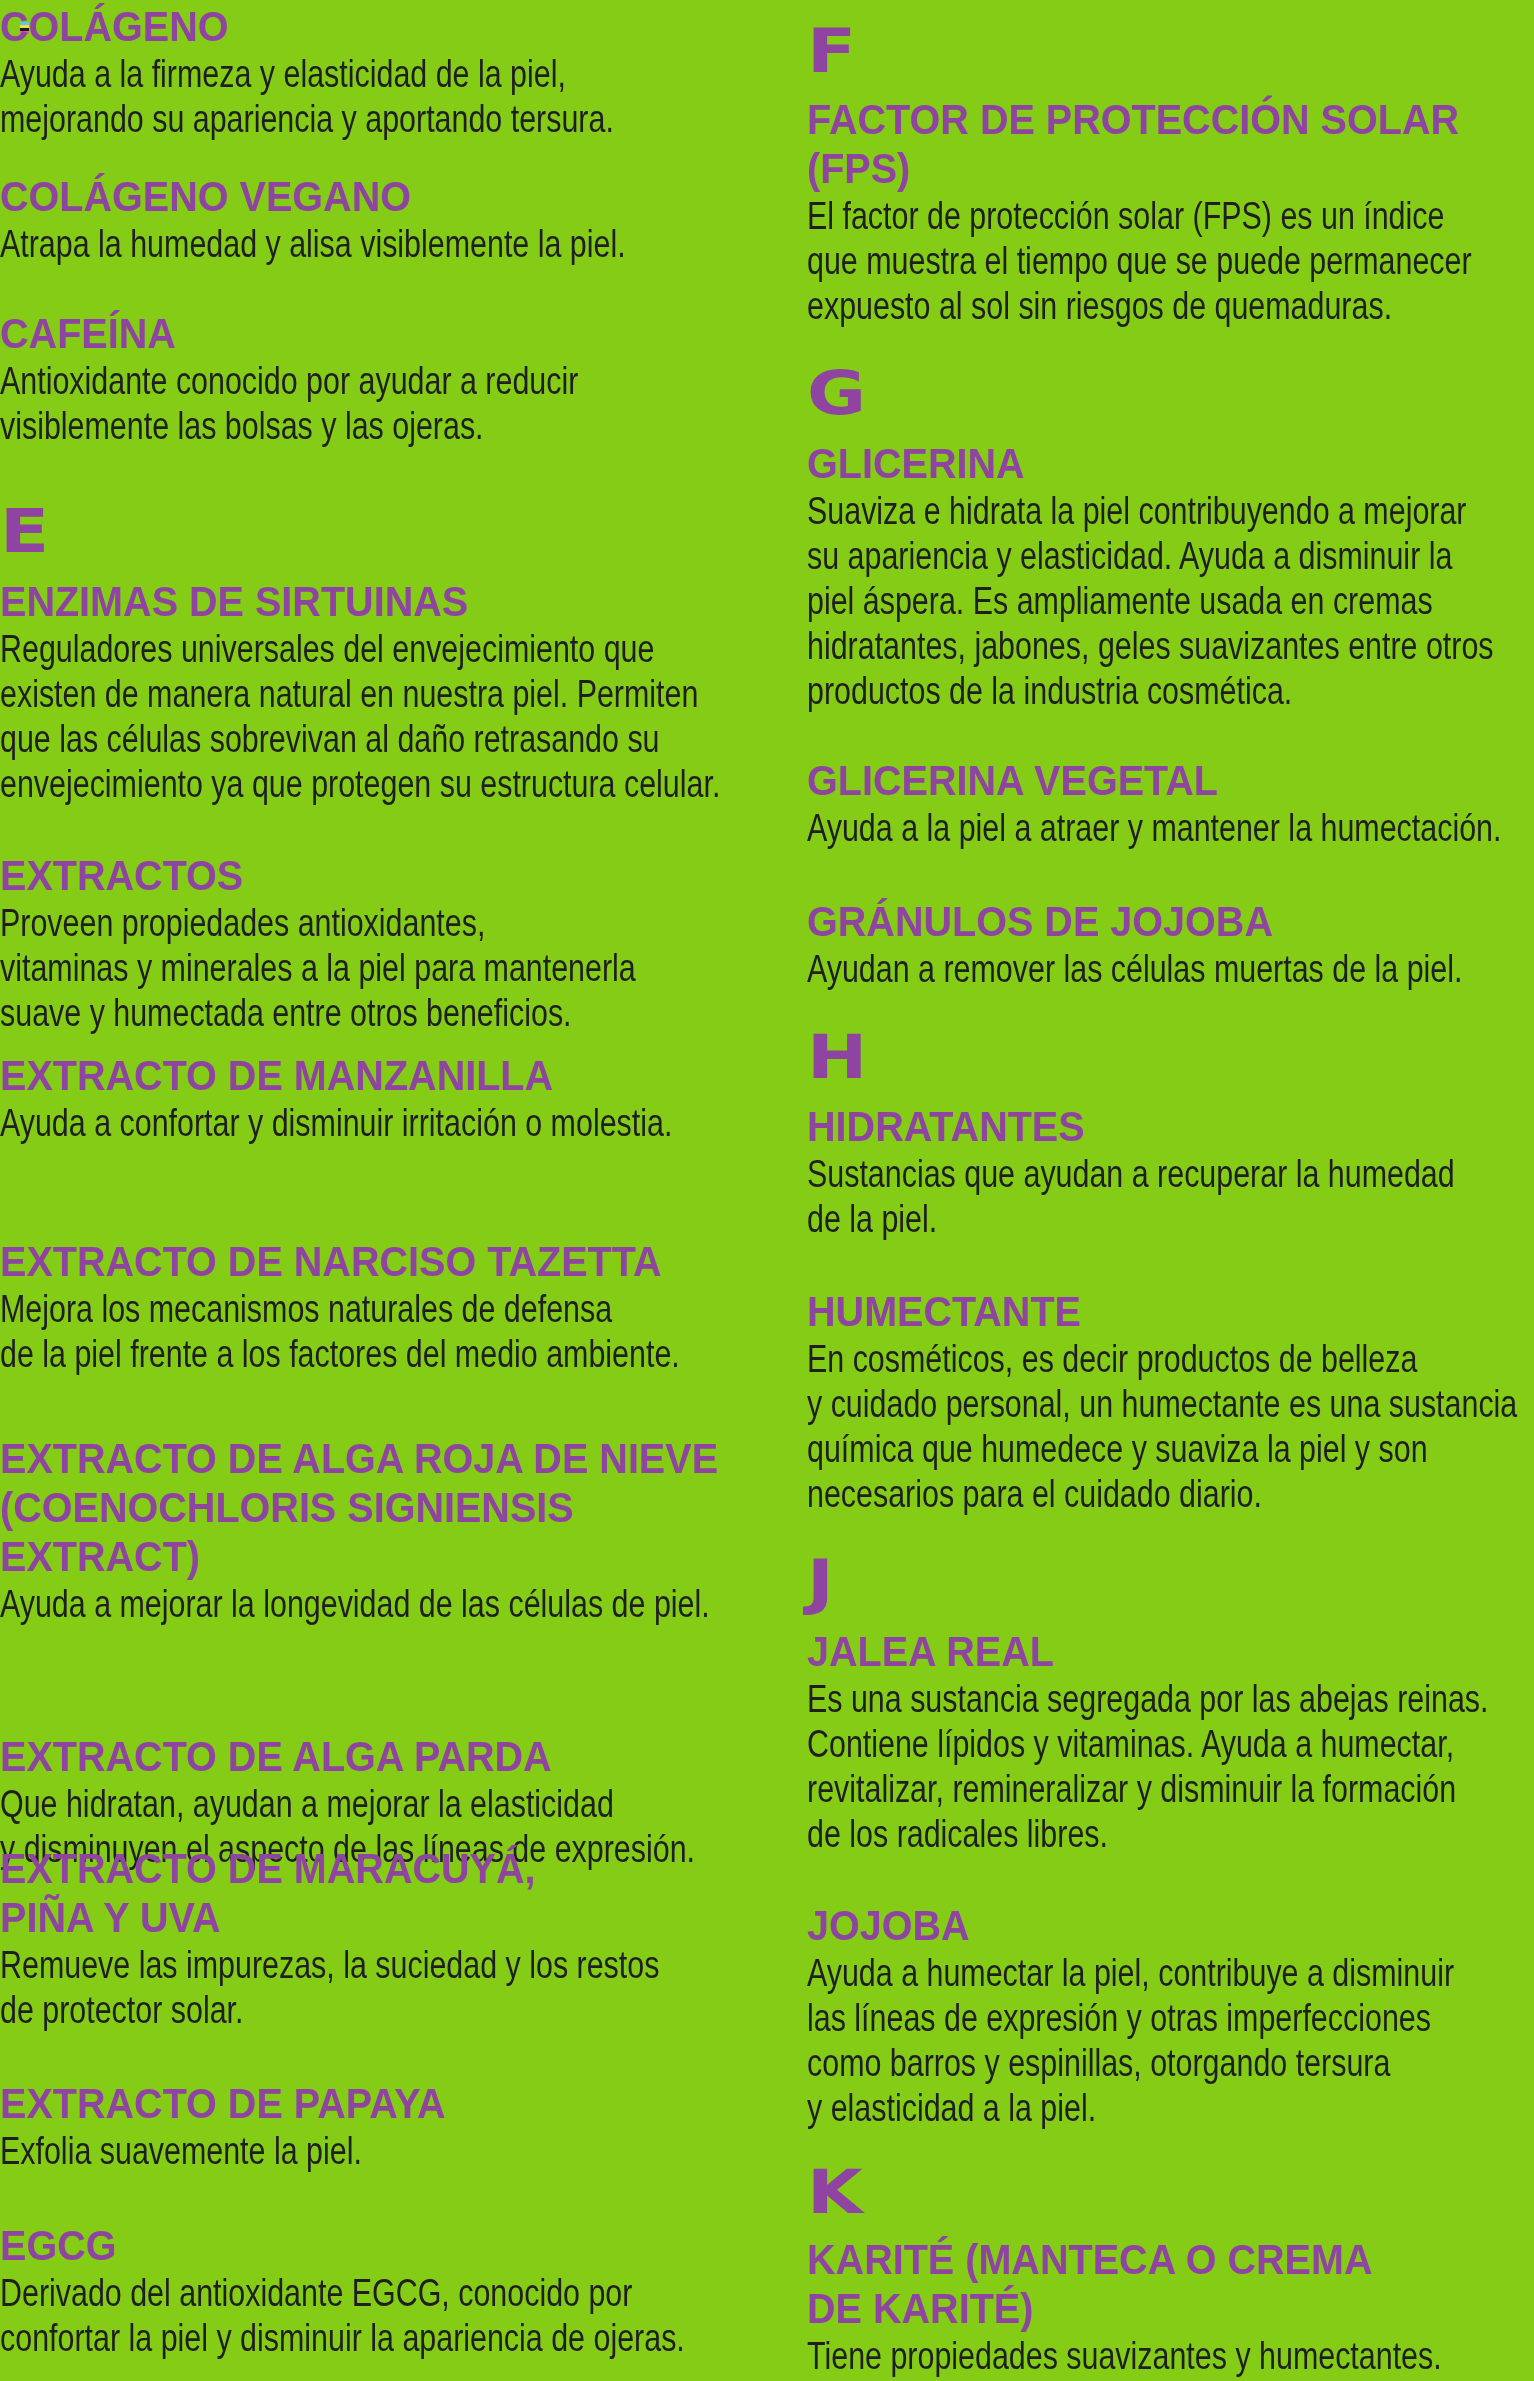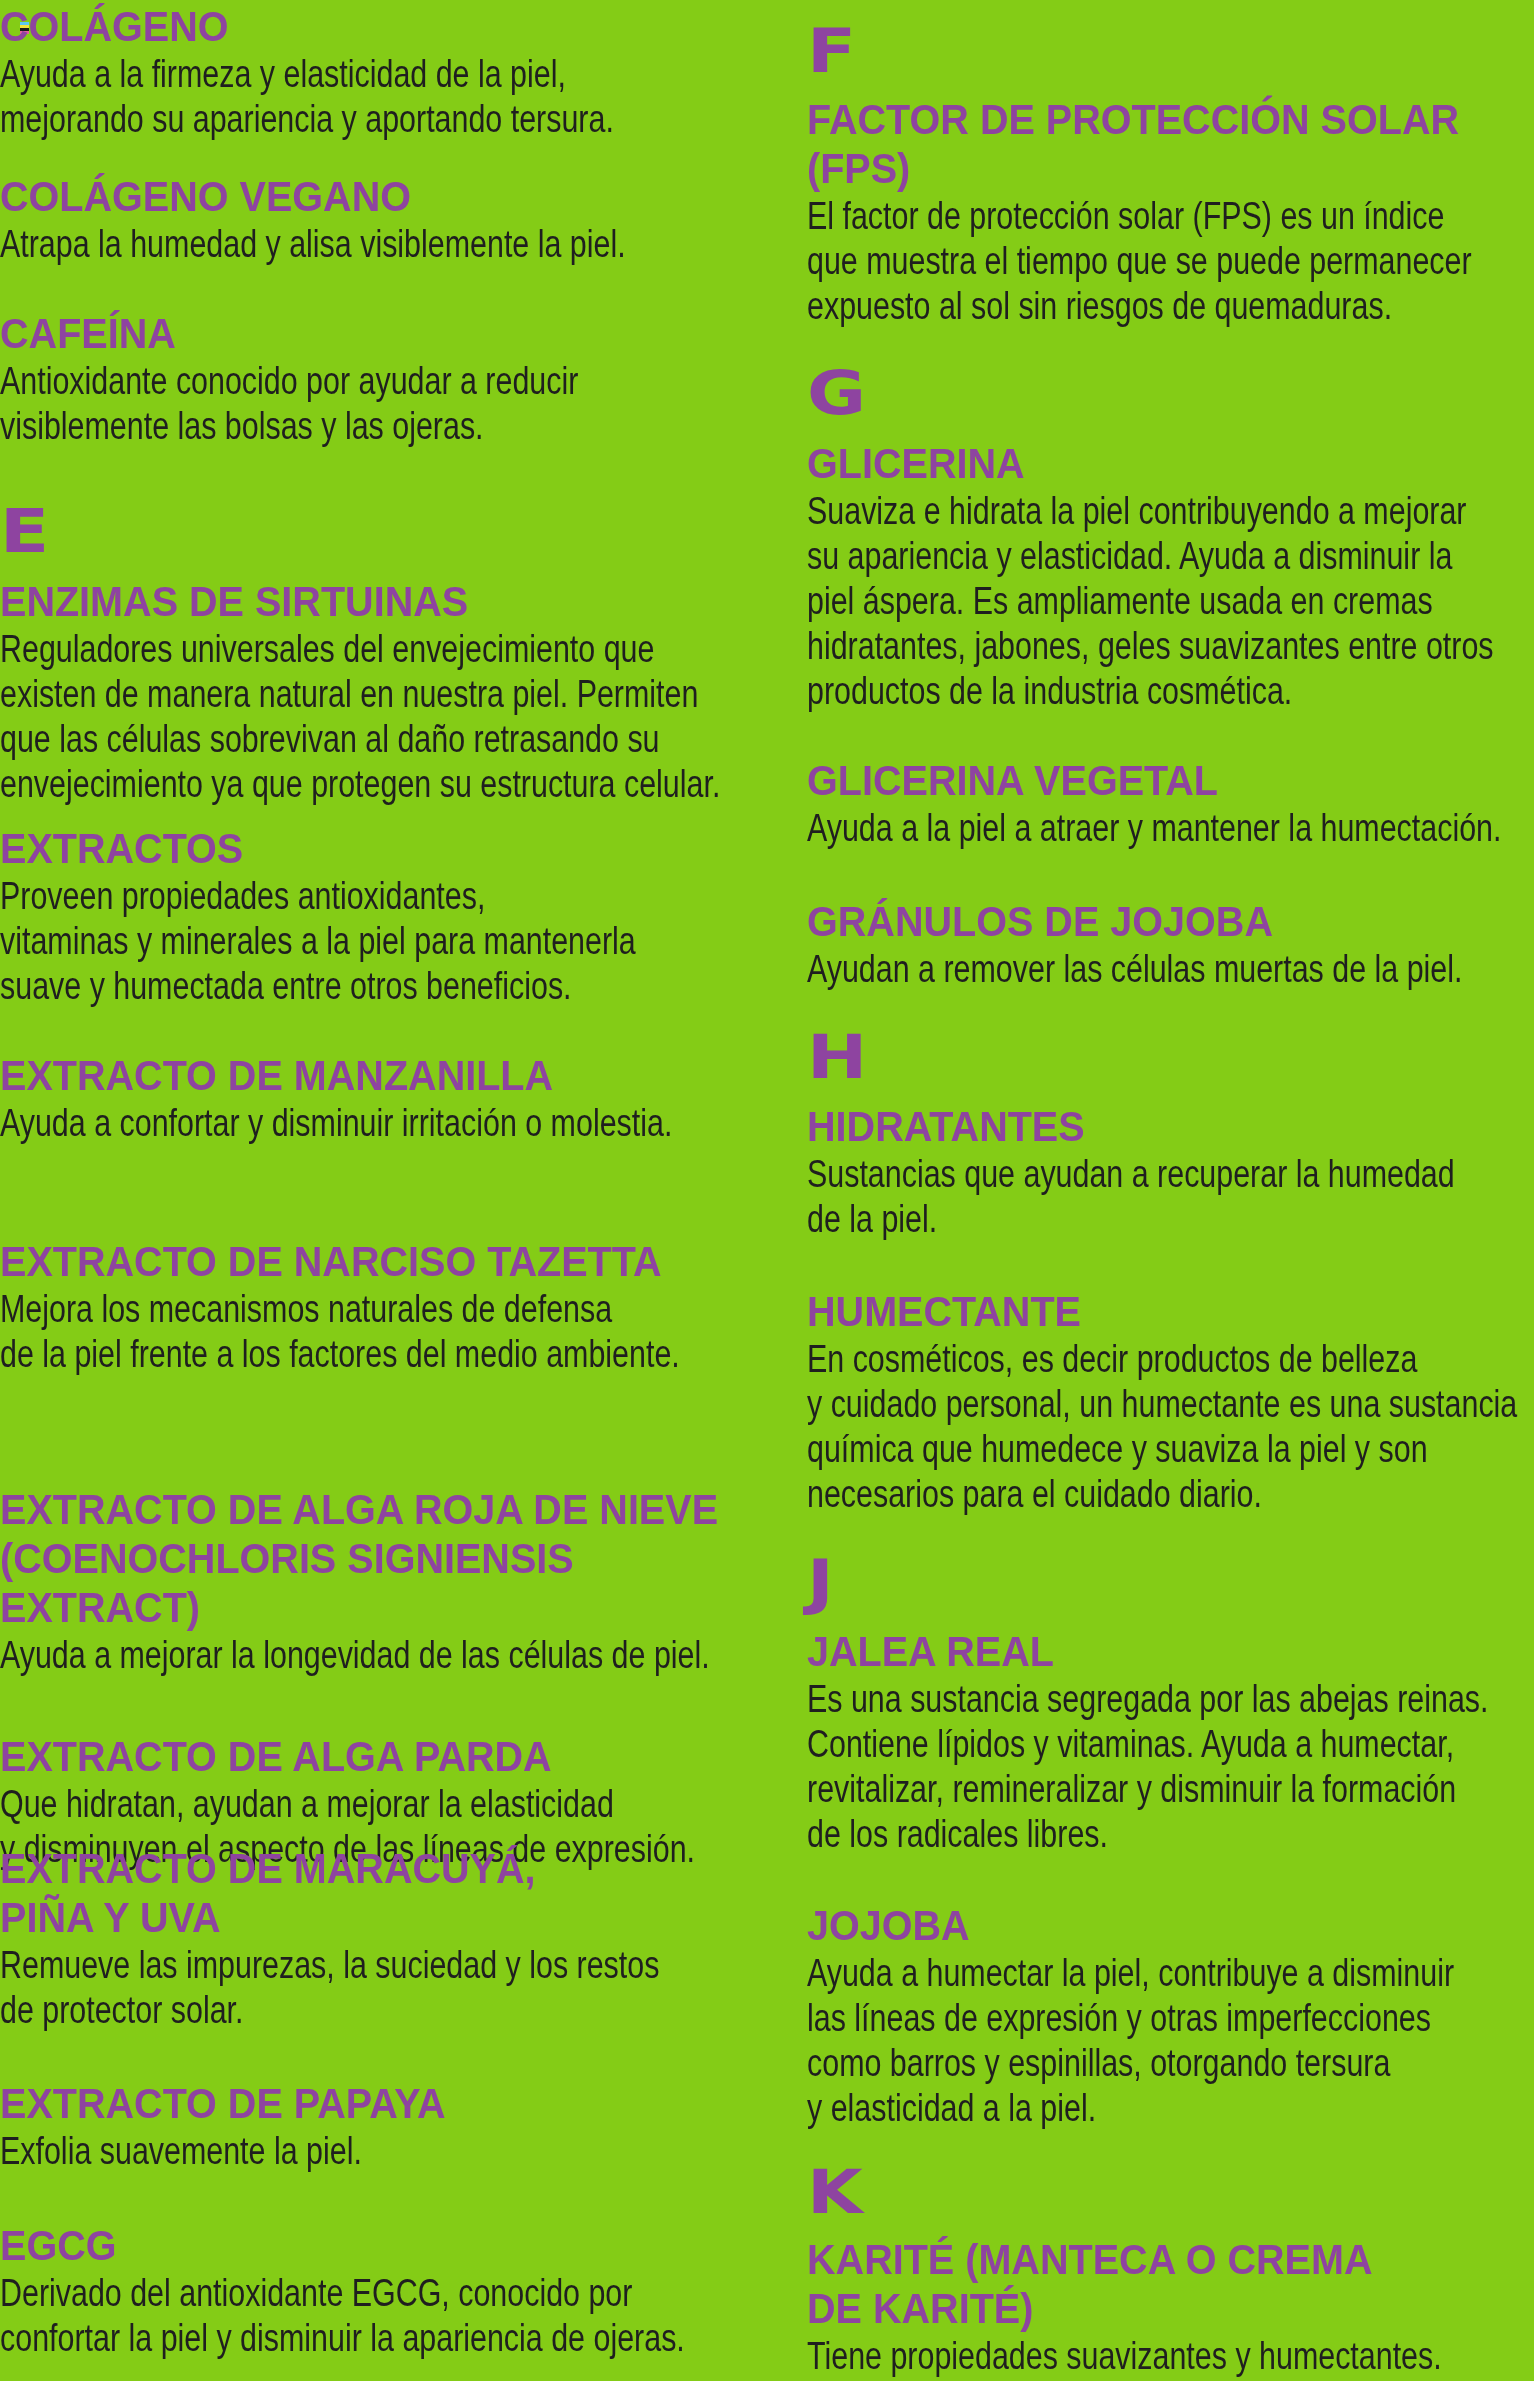--- a/index.html
+++ b/index.html
@@ -66,39 +66,39 @@
     <div class="letter" style="top:500px">E</div>
 
     <div class="block" style="top:577px">
       <h3 class="term">ENZIMAS DE SIRTUINAS</h3>
       <p class="desc">Reguladores universales del envejecimiento que
 existen de manera natural en nuestra piel. Permiten
 que las células sobrevivan al daño retrasando su
 envejecimiento ya que protegen su estructura celular.</p>
     </div>
 
-    <div class="block" style="top:824px">
+    <div class="block" style="top:851px">
       <h3 class="term">EXTRACTOS</h3>
       <p class="desc">Proveen propiedades antioxidantes,
 vitaminas y minerales a la piel para mantenerla
 suave y humectada entre otros beneficios.</p>
     </div>
 
     <div class="block" style="top:1051px">
       <h3 class="term">EXTRACTO DE MANZANILLA</h3>
       <p class="desc">Ayuda a confortar y disminuir irritación o molestia.</p>
     </div>
 
     <div class="block" style="top:1237px">
       <h3 class="term">EXTRACTO DE NARCISO TAZETTA</h3>
       <p class="desc">Mejora los mecanismos naturales de defensa
 de la piel frente a los factores del medio ambiente.</p>
     </div>
 
-    <div class="block" style="top:1485px">
+    <div class="block" style="top:1434px">
       <h3 class="term">EXTRACTO DE ALGA ROJA DE NIEVE
 (COENOCHLORIS SIGNIENSIS
 EXTRACT)</h3>
       <p class="desc">Ayuda a mejorar la longevidad de las células de piel.</p>
     </div>
 
     <div class="block" style="top:1732px">
       <h3 class="term">EXTRACTO DE ALGA PARDA</h3>
       <p class="desc">Que hidratan, ayudan a mejorar la elasticidad
 y disminuyen el aspecto de las líneas de expresión.</p>

